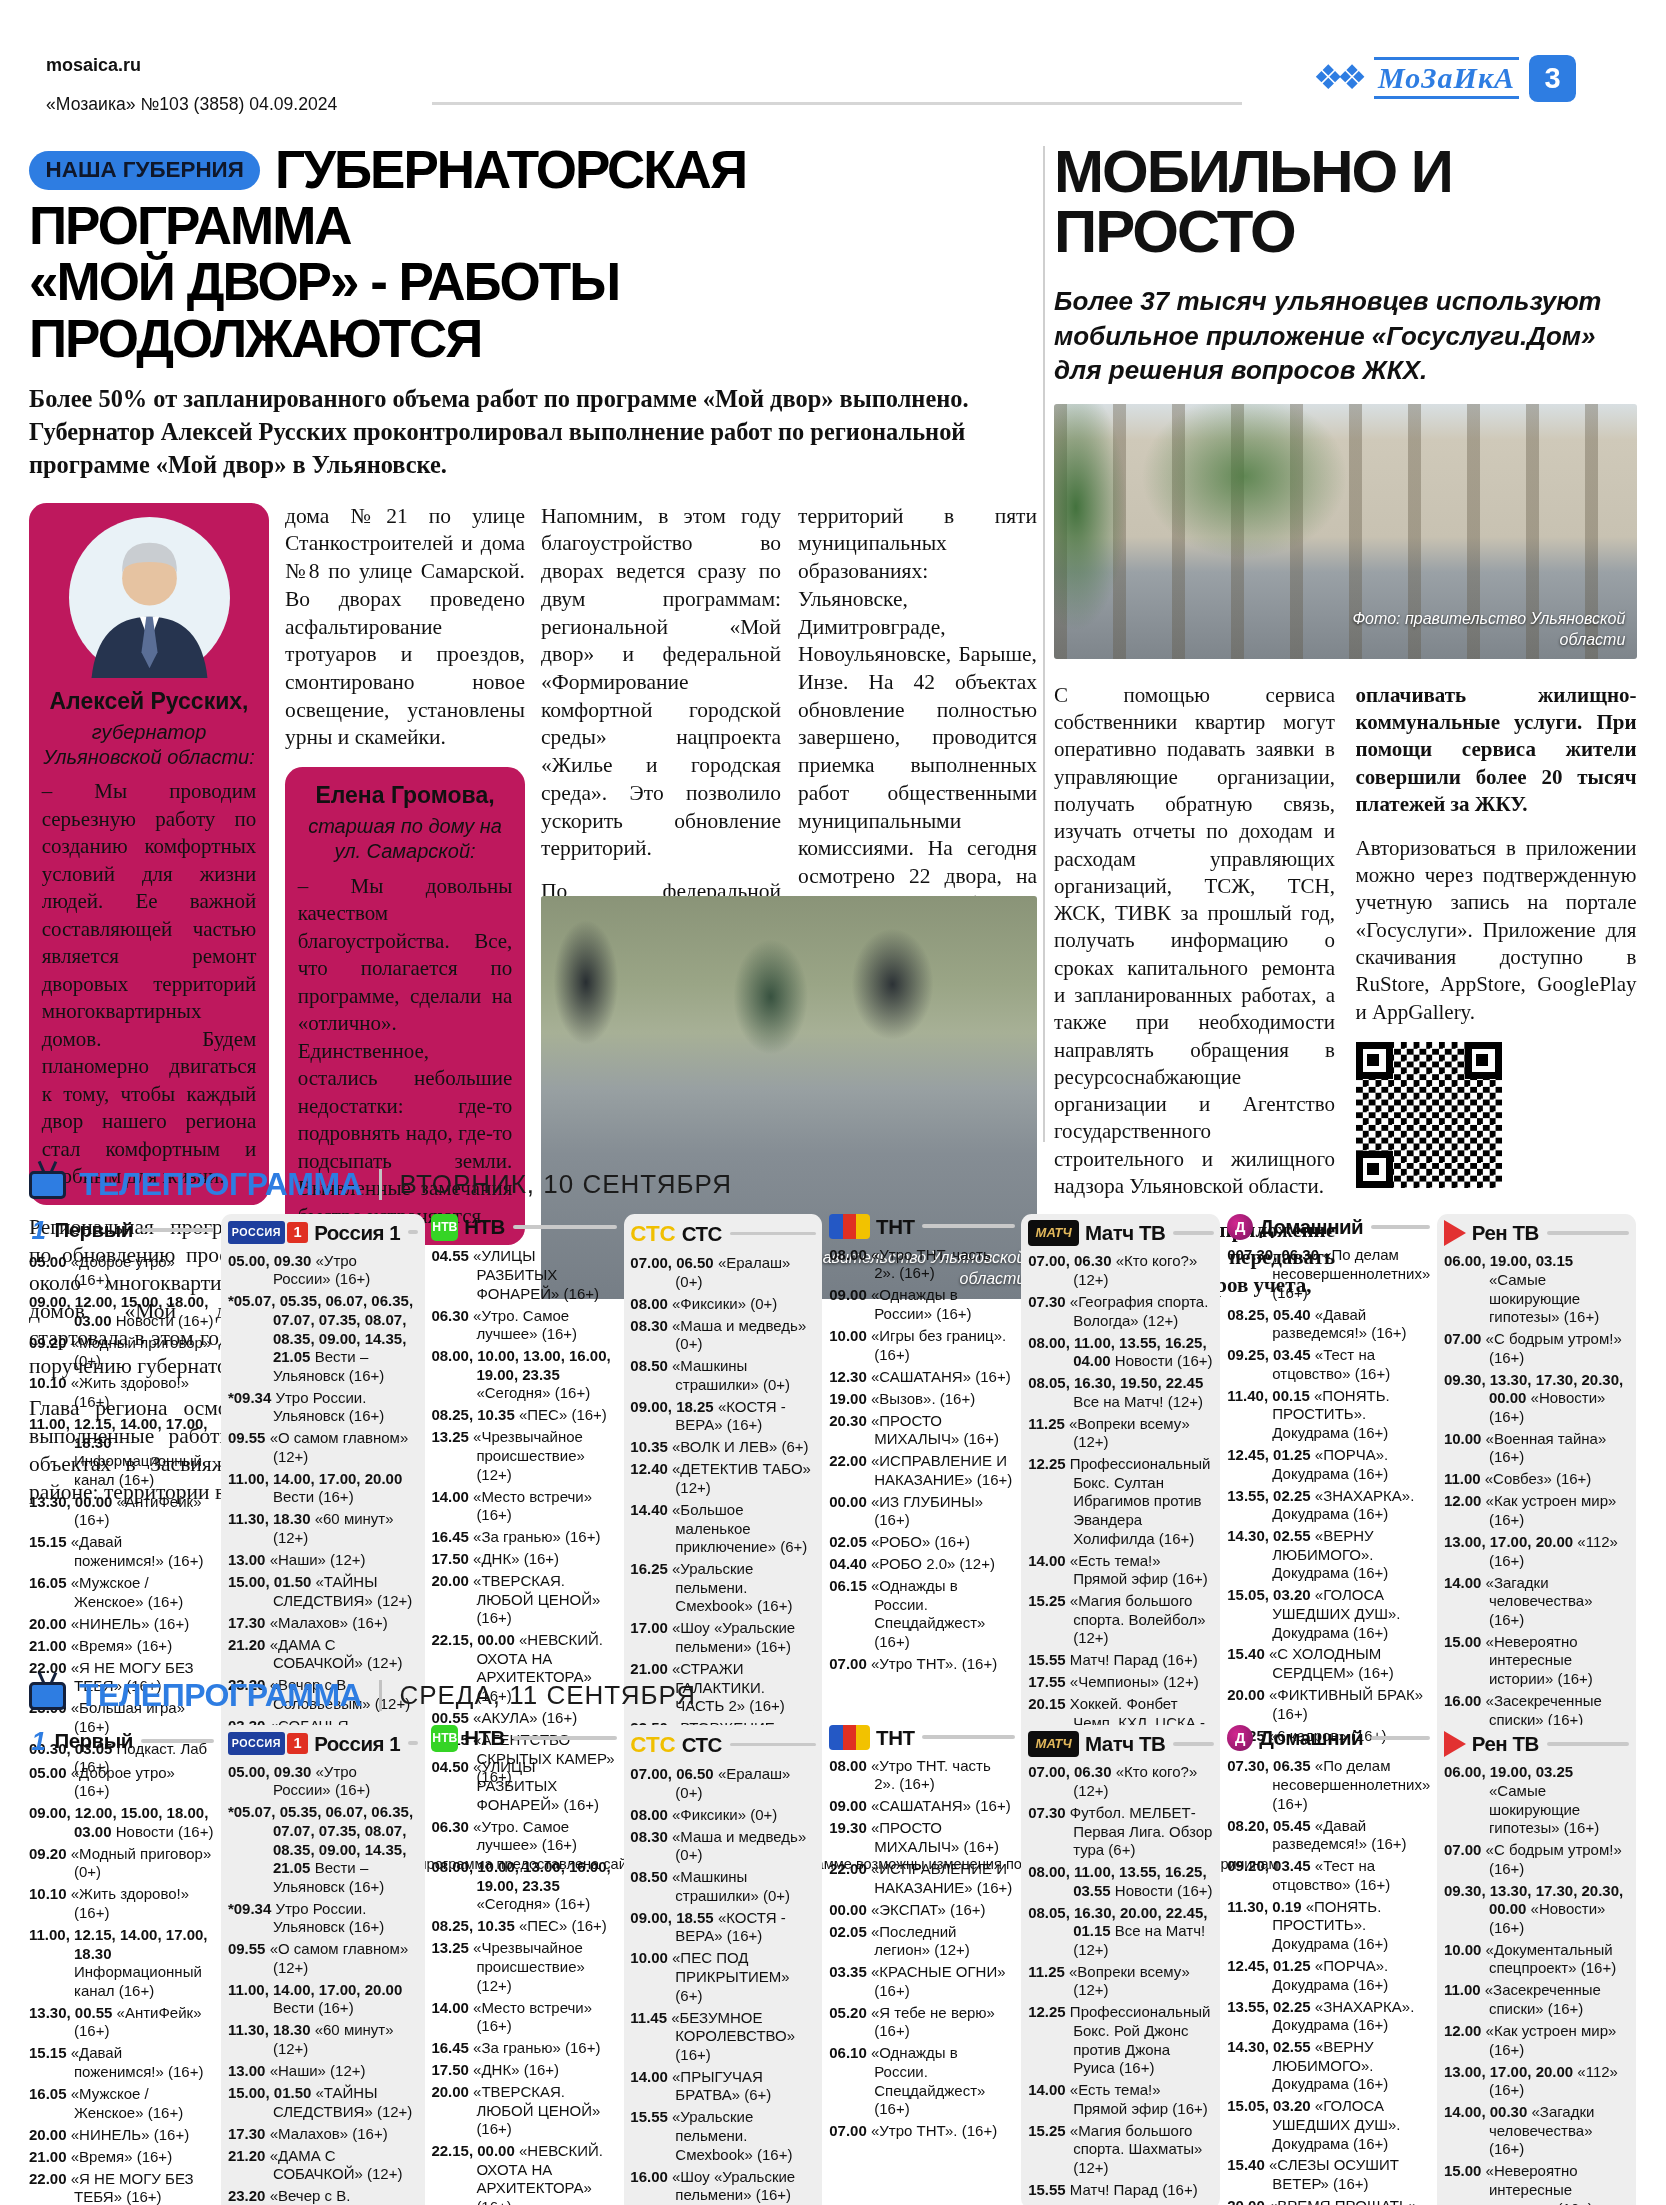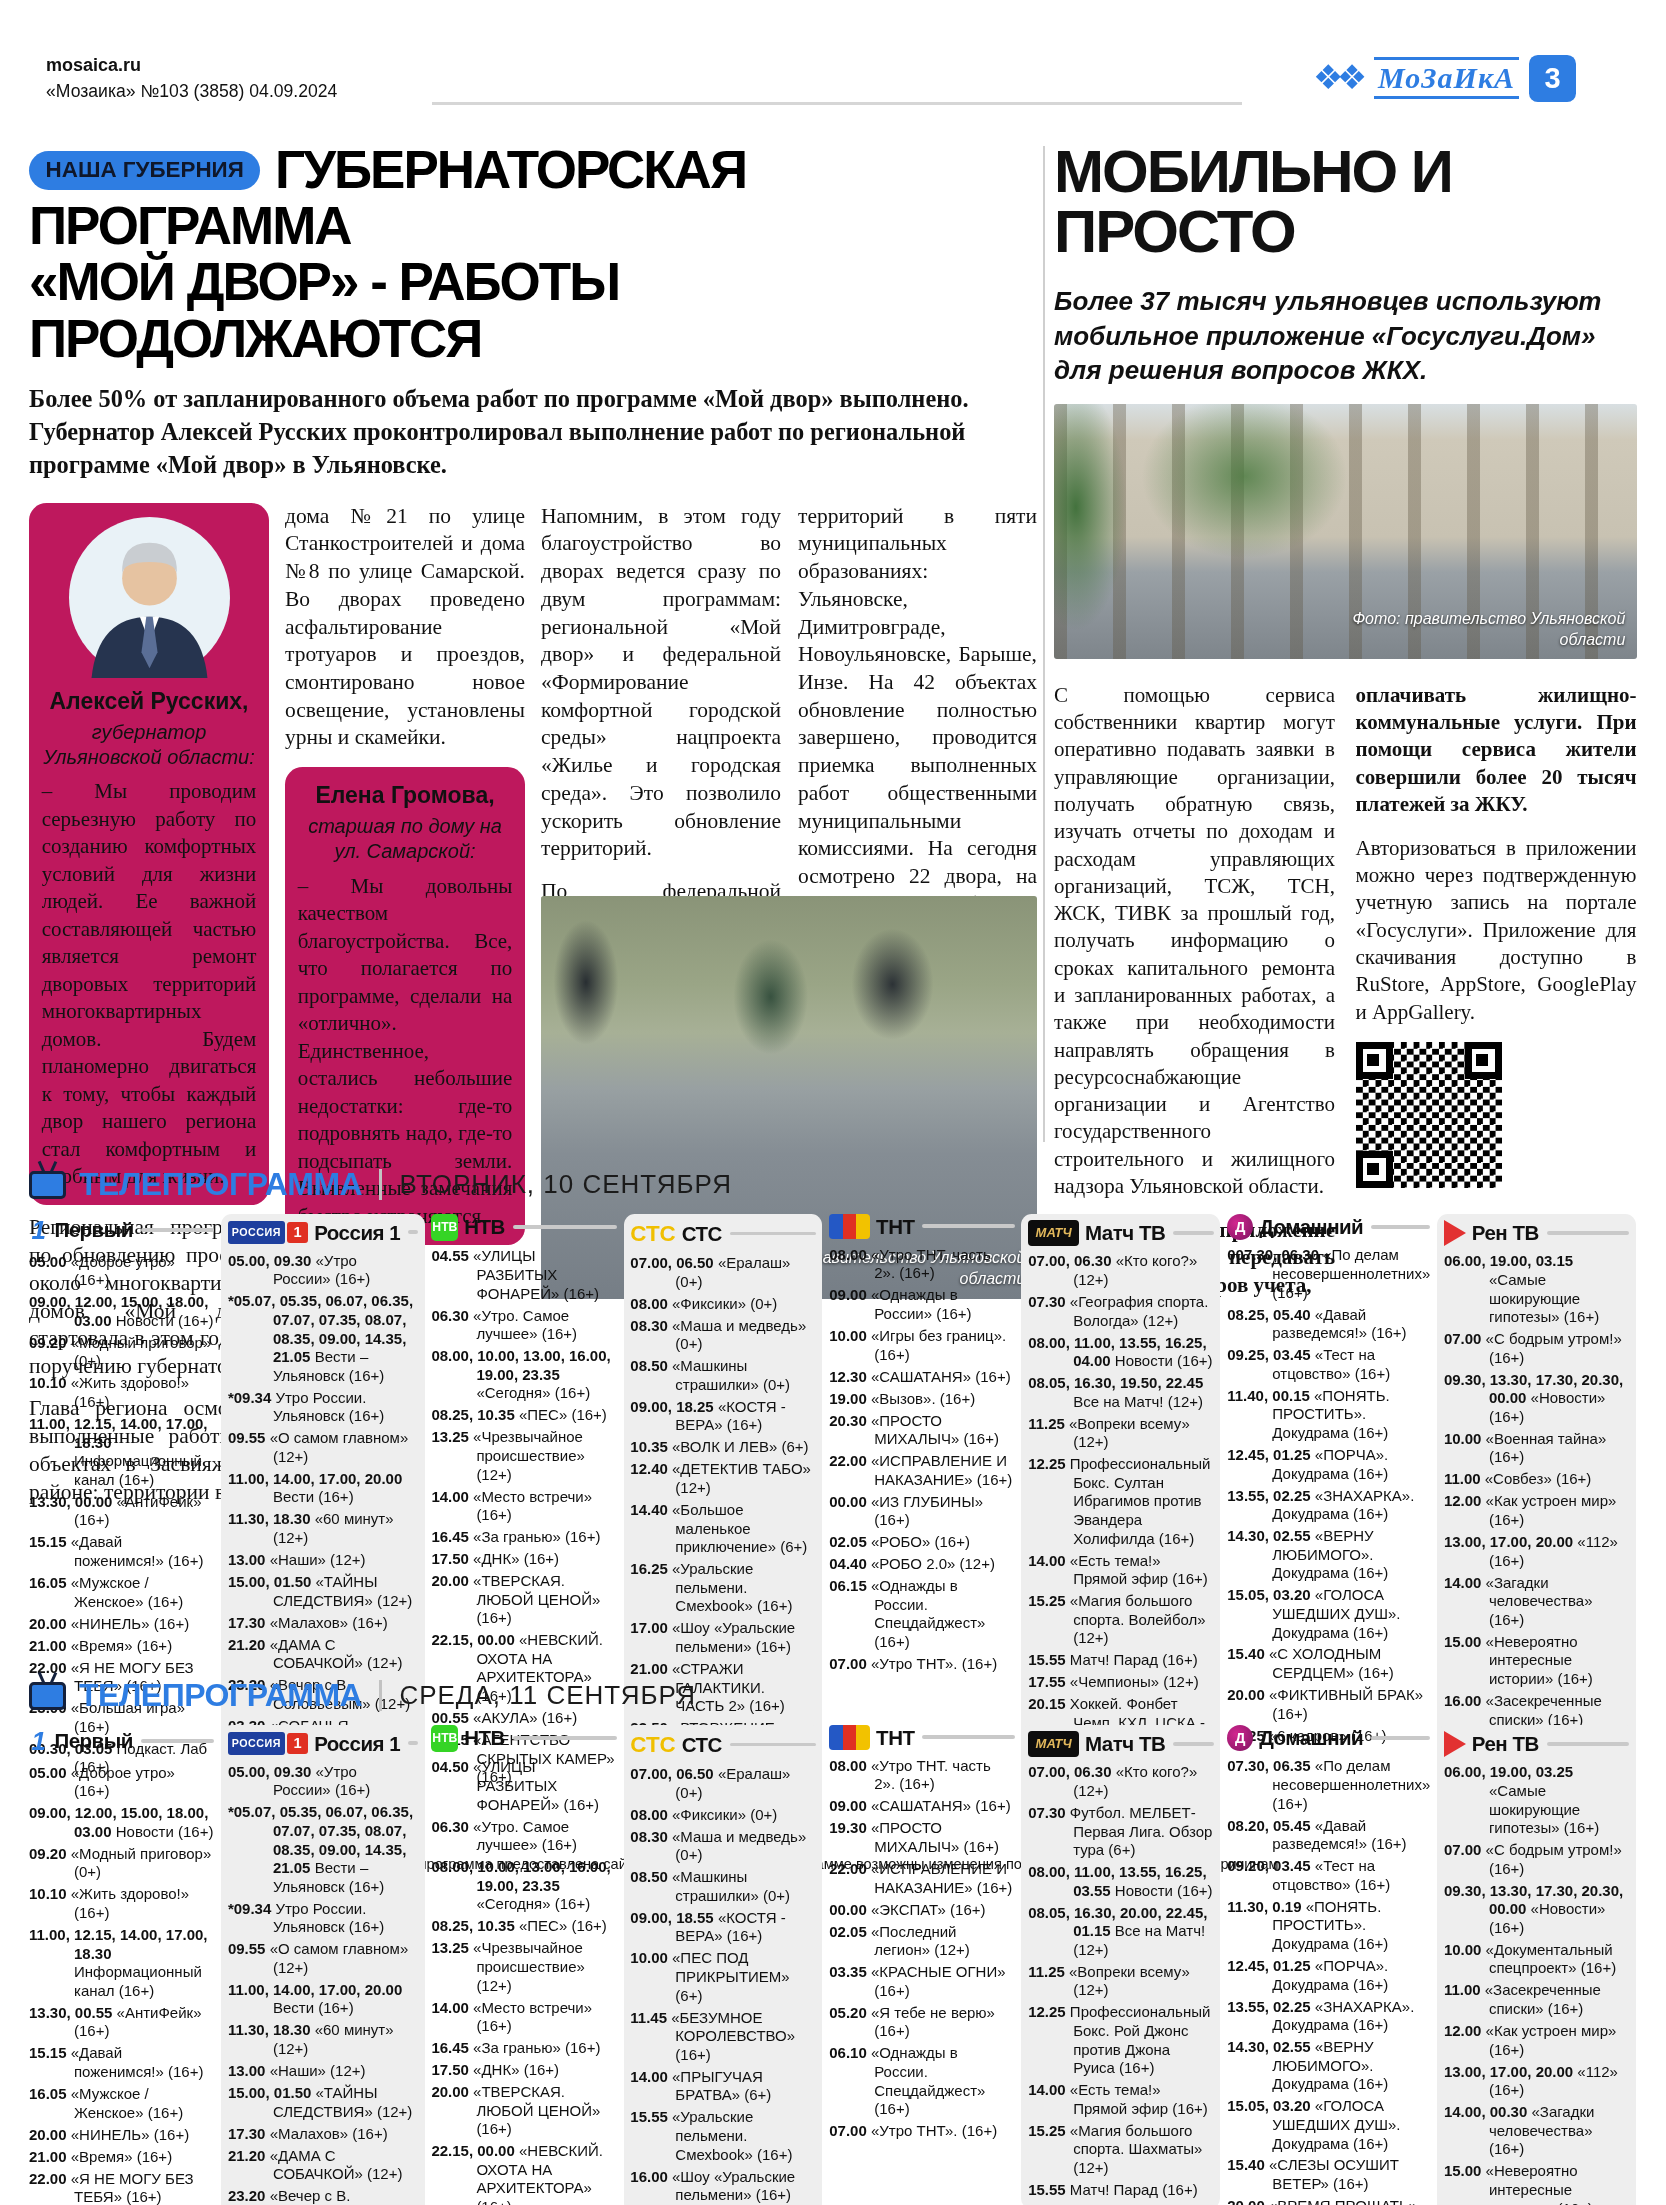--- a/index.html
+++ b/index.html
@@ -4,21 +4,21 @@
 <style>
   *{margin:0;padding:0;box-sizing:border-box}
   html,body{background:#fff}
   body{width:1666px;height:2205px;position:relative;overflow:hidden;
        font-family:"Liberation Serif",serif;color:#111}
   .sans{font-family:"Liberation Sans",sans-serif}
 
   
   #hdr{position:absolute;left:46px;top:55px;width:1573px;height:68px}
   .site{font-family:"Liberation Sans",sans-serif;font-size:18px;font-weight:bold}
-  .issue{font-family:"Liberation Sans",sans-serif;font-size:17.6px;margin-top:5px}
+  .issue{font-family:"Liberation Sans",sans-serif;font-size:17.6px;margin-top:18px}
   .hdr-line{position:absolute;left:386px;top:47px;width:810px;height:2.9px;background:#d6d6d6}
   #logo{position:absolute;right:100px;top:2px;display:flex;align-items:center;gap:4.9px}
   .cubes{color:#2e7de2;font-size:34px;line-height:1;letter-spacing:-6.8px;margin-right:8.8px}
   .logotext{color:#2e7de2;font-style:italic;font-weight:bold;font-size:30px;
             border-top:3.4px solid #2e7de2;border-bottom:3.4px solid #2e7de2;padding:1px 3.9px;letter-spacing:1px}
   #pagebox{position:absolute;right:43px;top:0;width:47px;height:47px;background:#2e7de2;
            border-radius:8.8px;color:#fff;font-family:"Liberation Sans",sans-serif;
            font-size:29px;font-weight:bold;display:flex;align-items:center;justify-content:center}
 
   

